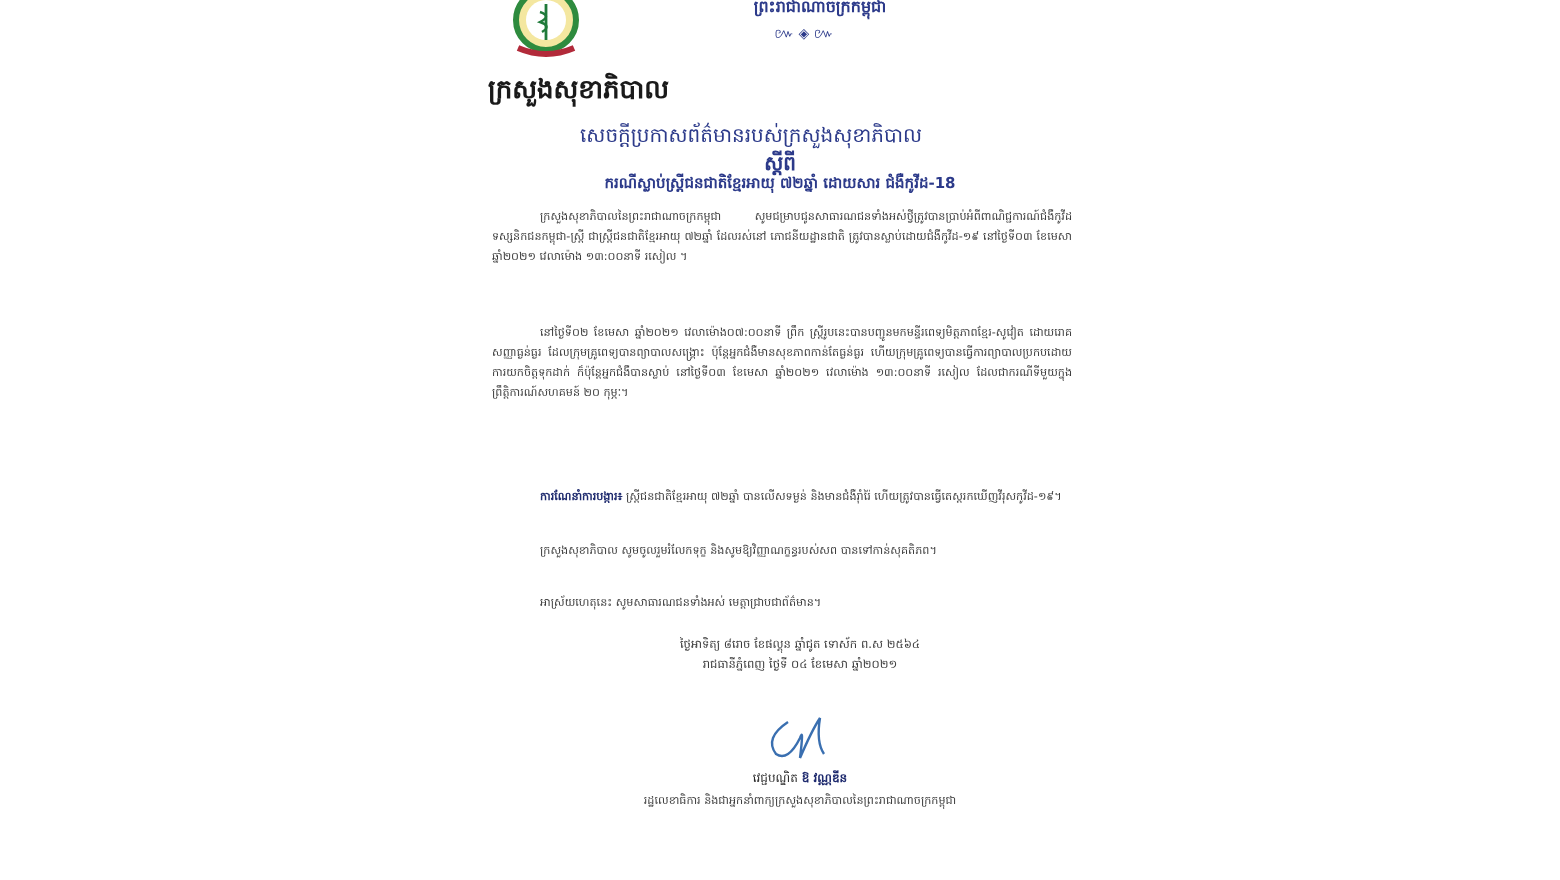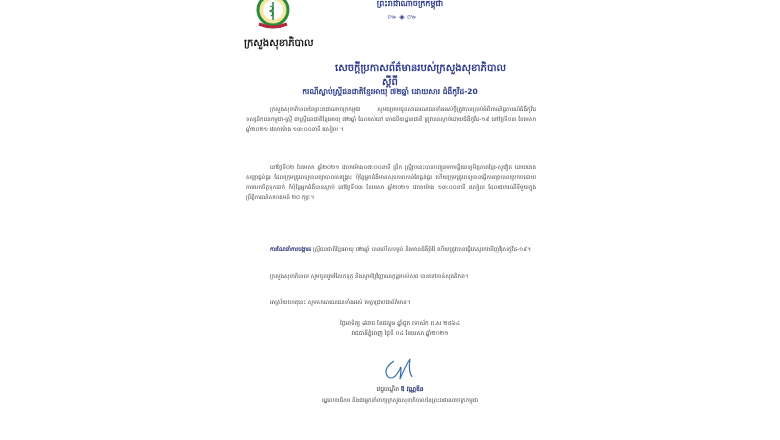--- a/index.html
+++ b/index.html
@@ -3,27 +3,27 @@
   <meta charset="utf-8">
   <style>
     html, body { margin:0; padding:0; }
     body {
       width:780px; height:440px; overflow:hidden; background:#ffffff;
       font-family:"DejaVu Sans", sans-serif; color:#2a2a2a; position:relative;
     }
     .page { position:absolute; left:0; top:0; width:780px; height:440px; background:#fff; }
     .logo { position:absolute; left:251px; top:0; width:44px; height:30px; }
     .logo-caption { position:absolute; left:244px; top:36px; width:60px; text-align:center;
-      font-size:10px; font-weight:bold; color:#1a1a1a; white-space:nowrap; }
+      font-size:13px; font-weight:bold; color:#1a1a1a; white-space:nowrap; }
     .kingdom { position:absolute; left:330px; top:-2px; width:160px; text-align:center;
       font-size:8px; font-weight:bold; color:#2c3a8a; white-space:nowrap; }
     .ornament { position:absolute; left:382px; top:12px; width:40px; text-align:center;
       font-size:7px; color:#2c3a8a; }
-    .title1 { position:absolute; left:306px; top:61px; width:200px; text-align:right;
-      font-size:10px; font-weight:bold; color:#2c3a8a; white-space:nowrap; }
+    .title1 { position:absolute; left:290px; top:61px; width:200px; text-align:left;
+      font-size:10px; font-weight:normal; color:#2c3a8a; white-space:nowrap; }
     .title2 { position:absolute; left:370px; top:75px; width:40px; text-align:center;
       font-size:10px; font-weight:bold; color:#2c3a8a; }
     .title3 { position:absolute; left:290px; top:87px; width:200px; text-align:center;
       font-size:7.5px; font-weight:bold; color:#2c3a8a; white-space:nowrap; }
     .body-text { position:absolute; left:246px; width:290px; font-size:5.6px; line-height:10px;
       color:#3a3a3a; text-align:justify; }
     .p1 { top:104px; }
     .p2 { top:162px; }
     .p3 { top:244px; }
     .p4 { top:271px; }
@@ -51,21 +51,21 @@
     <path d="M19 6 Q25 8 19 11 Q25 13 20 16" stroke="#1f7a3a" stroke-width="1.2" fill="none"></path>
     <path d="M8 24 Q22 30 36 24" stroke="#b22a3a" stroke-width="3" fill="none"></path>
   </svg>
   <div class="logo-caption">ក្រសួងសុខាភិបាល</div>
 
   <div class="kingdom">ព្រះរាជាណាចក្រកម្ពុជា</div>
   <div class="ornament">៚ ◈ ៚</div>
 
   <div class="title1">សេចក្ដីប្រកាសព័ត៌មានរបស់ក្រសួងសុខាភិបាល</div>
   <div class="title2">ស្ដីពី</div>
-  <div class="title3">ករណីស្លាប់ស្ត្រីជនជាតិខ្មែរអាយុ ៧២ឆ្នាំ ដោយសារ ជំងឺកូវីដ-20</div>
+  <div class="title3">ករណីស្លាប់ស្ត្រីជនជាតិខ្មែរអាយុ ៧២ឆ្នាំ ដោយសារ ជំងឺកូវីដ-18</div>
 
   <p class="body-text p1 indent" style="margin:0">ក្រសួងសុខាភិបាលនៃព្រះរាជាណាចក្រកម្ពុជា សូមជម្រាបជូនសាធារណជនទាំងអស់ថ្វីត្រូវបានប្រាប់អំពីពាណិជ្ជការណ៍ជំងឺកូវីដ ទស្សនិកជនកម្ពុជា-ស្ត្រី ជាស្ត្រីជនជាតិខ្មែរអាយុ ៧២ឆ្នាំ ដែលរស់នៅ ភោជនីយដ្ឋានជាតិ ត្រូវបានស្លាប់ដោយជំងឺកូវីដ-១៩ នៅថ្ងៃទី០៣ ខែមេសា ឆ្នាំ២០២១ វេលាម៉ោង ១៣:០០នាទី រសៀល ។</p>
   <p class="body-text p2 indent" style="margin:0">នៅថ្ងៃទី០២ ខែមេសា ឆ្នាំ២០២១ វេលាម៉ោង០៧:០០នាទី ព្រឹក ស្ត្រីរូបនេះបានបញ្ជូនមកមន្ទីរពេទ្យមិត្តភាពខ្មែរ-សូវៀត ដោយរោគសញ្ញាធ្ងន់ធ្ងរ ដែលក្រុមគ្រូពេទ្យបានព្យាបាលសង្គ្រោះ ប៉ុន្តែអ្នកជំងឺមានសុខភាពកាន់តែធ្ងន់ធ្ងរ ហើយក្រុមគ្រូពេទ្យបានធ្វើការព្យាបាលប្រកបដោយការយកចិត្តទុកដាក់ ក៏ប៉ុន្តែអ្នកជំងឺបានស្លាប់ នៅថ្ងៃទី០៣ ខែមេសា ឆ្នាំ២០២១ វេលាម៉ោង ១៣:០០នាទី រសៀល ដែលជាករណីទីមួយក្នុងព្រឹត្តិការណ៍សហគមន៍ ២០ កុម្ភៈ។</p>
   <p class="body-text p3 indent" style="margin:0">
     <span class="bold-lead">ការណែនាំការបង្ការ៖</span>
     <span>ស្ត្រីជនជាតិខ្មែរអាយុ ៧២ឆ្នាំ បានលើសទម្ងន់ និងមានជំងឺរ៉ាំរ៉ៃ ហើយត្រូវបានធ្វើតេស្តរកឃើញវីរុសកូវីដ-១៩។</span>
   </p>
   <p class="body-text p4 indent" style="margin:0">ក្រសួងសុខាភិបាល សូមចូលរួមរំលែកទុក្ខ និងសូមឱ្យវិញ្ញាណក្ខន្ធរបស់សព បានទៅកាន់សុគតិភព។</p>
   <p class="body-text p5 indent" style="margin:0">អាស្រ័យហេតុនេះ សូមសាធារណជនទាំងអស់ មេត្តាជ្រាបជាព័ត៌មាន។</p>
 

